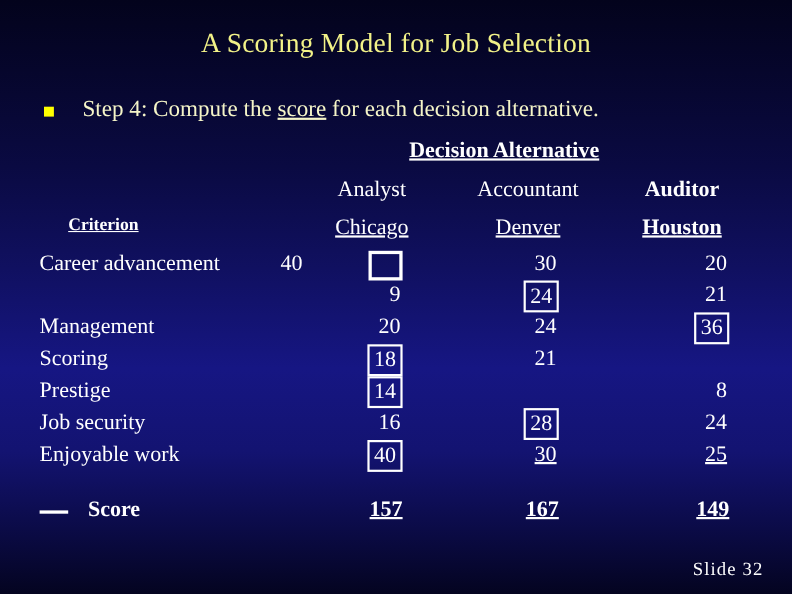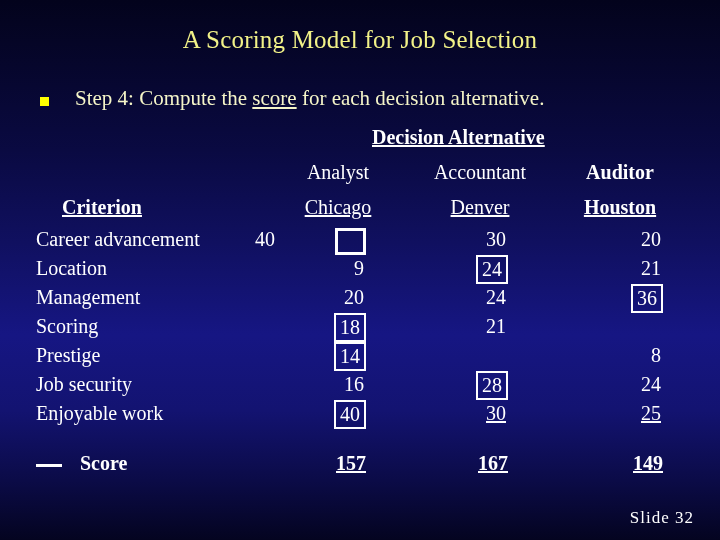--- a/index.html
+++ b/index.html
@@ -106,21 +106,21 @@
     white-space: nowrap;
   }
   .col-a { left: 288px; width: 100px; }
   .col-b { left: 420px; width: 120px; }
   .col-c { left: 570px; width: 100px; font-weight: bold; }
 
   .criterion-hdr {
     position: absolute;
     left: 62px;
     top: 196px;
-    font-size: 20px;
+    font-size: 16px;
     font-weight: bold;
     text-decoration: underline;
     white-space: nowrap;
     text-align: right;
   }
 
   
   .drow {
     position: absolute;
     left: 0;
@@ -249,21 +249,20 @@
 
     <div id="rows-container">
         <div class="drow" style="top: 228px; padding-left: 14px;">
           <span class="rlabel">Career advancement</span>
           <span class="rweight">40</span>
           <span class="cell c0 empty-box"><span class="val"></span></span>
           <span class="cell c1"><span class="val">30</span></span>
           <span class="cell c2"><span class="val">20</span></span>
         </div>
         <div class="drow" style="top: 257px;">
-          <span class="rlabel">Location</span>
           <span class="cell c0"><span class="val">9</span></span>
           <span class="cell c1 boxed"><span class="val">24</span></span>
           <span class="cell c2"><span class="val">21</span></span>
         </div>
         <div class="drow" style="top: 286px;">
           <span class="rlabel">Management</span>
           <span class="cell c0"><span class="val">20</span></span>
           <span class="cell c1"><span class="val">24</span></span>
           <span class="cell c2 boxed"><span class="val">36</span></span>
         </div>

